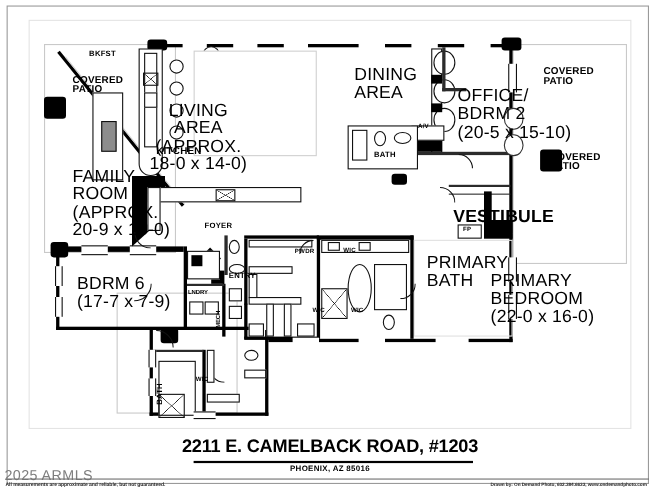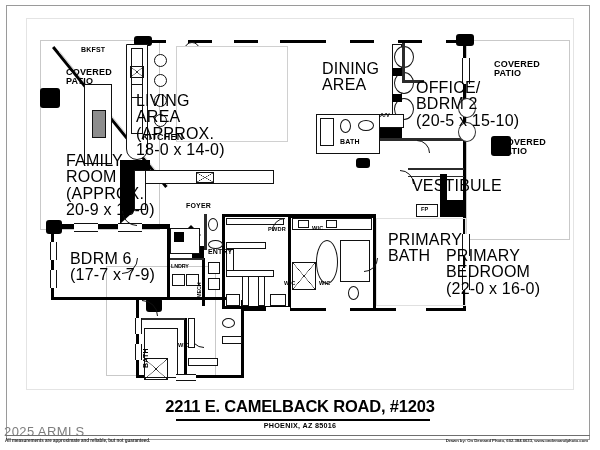--- a/index.html
+++ b/index.html
@@ -217,21 +217,21 @@
     <div style="position:absolute;left:370px;top:289px;width:30px;height:5px;background:#fff;"></div>
     <div style="position:absolute;left:436px;top:216px;width:6px;height:22px;background:#fff;border-left:1px solid #111;border-right:1px solid #111;"></div>
     <div style="position:absolute;left:436px;top:250px;width:6px;height:22px;background:#fff;border-left:1px solid #111;border-right:1px solid #111;"></div>
     <div style="position:absolute;left:436px;top:40px;width:6px;height:26px;background:#fff;border-left:1px solid #111;border-right:1px solid #111;"></div>
 
     <div class="lbl med" style="left:40px;top:50px;">
       <div>COVERED</div>
       <div>PATIO</div>
     </div>
 
-    <div class="lbl" style="left:110px;top:75px;">
+    <div class="lbl" style="left:110px;top:75px;text-align:center;">
       <div class="big">LIVING</div>
       <div class="big">AREA</div>
       <div class="dim">(APPROX.</div>
       <div class="dim">18-0 x 14-0)</div>
     </div>
 
     <div class="lbl" style="left:40px;top:135px;">
       <div class="big">FAMILY</div>
       <div class="big">ROOM</div>
       <div class="dim">(APPROX.</div>
@@ -259,21 +259,21 @@
       <div>PATIO</div>
     </div>
 
     <div class="lbl med" style="left:474px;top:120px;">
       <div>COVERED</div>
       <div>PATIO</div>
     </div>
 
     <div class="lbl sm" style="left:314px;top:120px;">BATH</div>
 
-    <div class="lbl" style="left:386px;top:160px;">
+    <div class="lbl" style="left:386px;top:172px;font-weight:bold;">
       <div class="sm">VESTIBULE</div>
     </div>
 
     <div class="lbl tiny" style="left:395px;top:189px;">FP</div>
 
     <div class="lbl sm" style="left:160px;top:184px;">FOYER</div>
     <div class="lbl sm" style="left:182px;top:230px;">ENTRY</div>
     <div class="lbl tiny" style="left:242px;top:209px;">PWDR</div>
 
     <div class="lbl tiny" style="left:286px;top:208px;">WIC</div>

